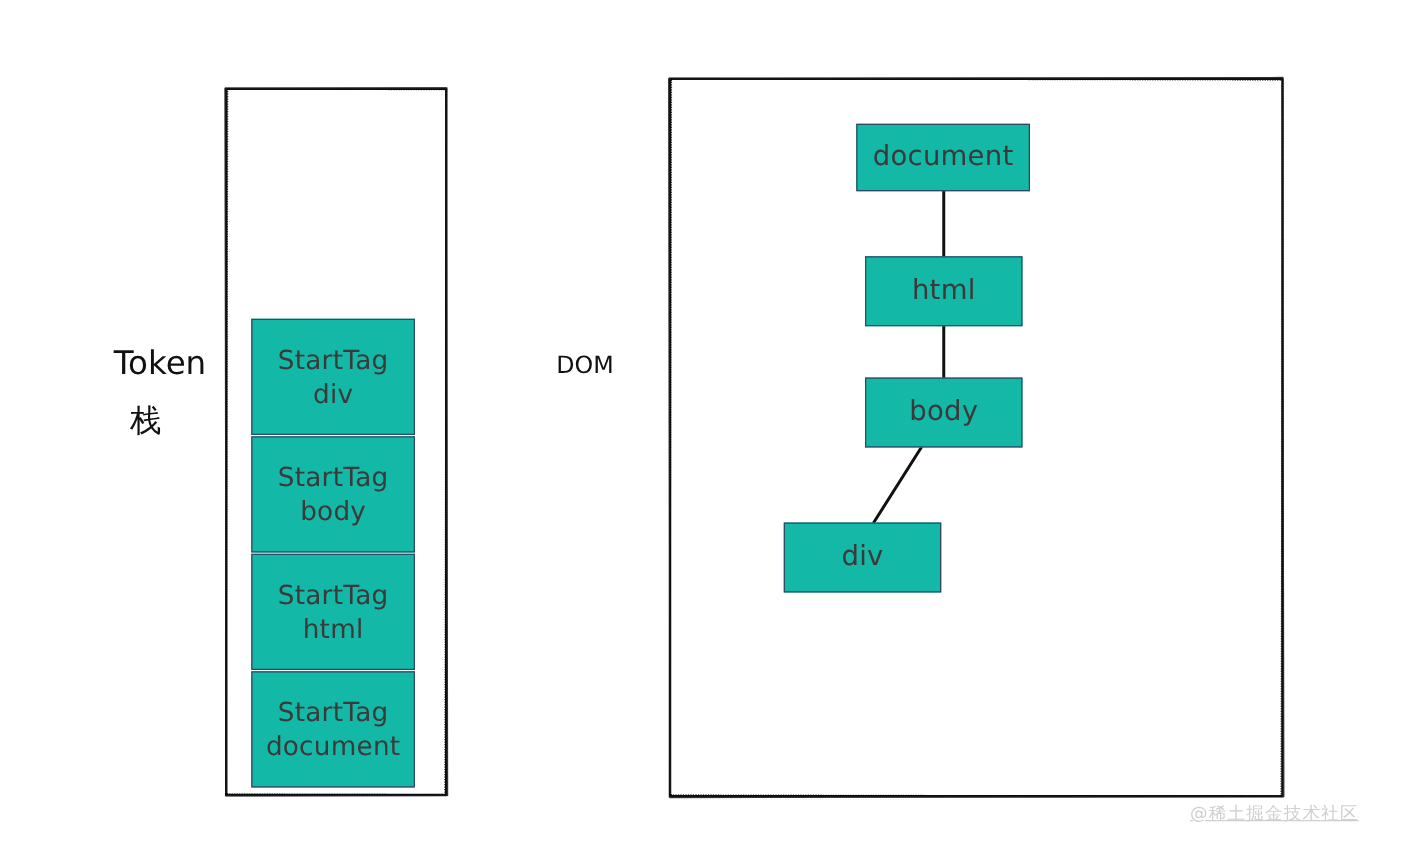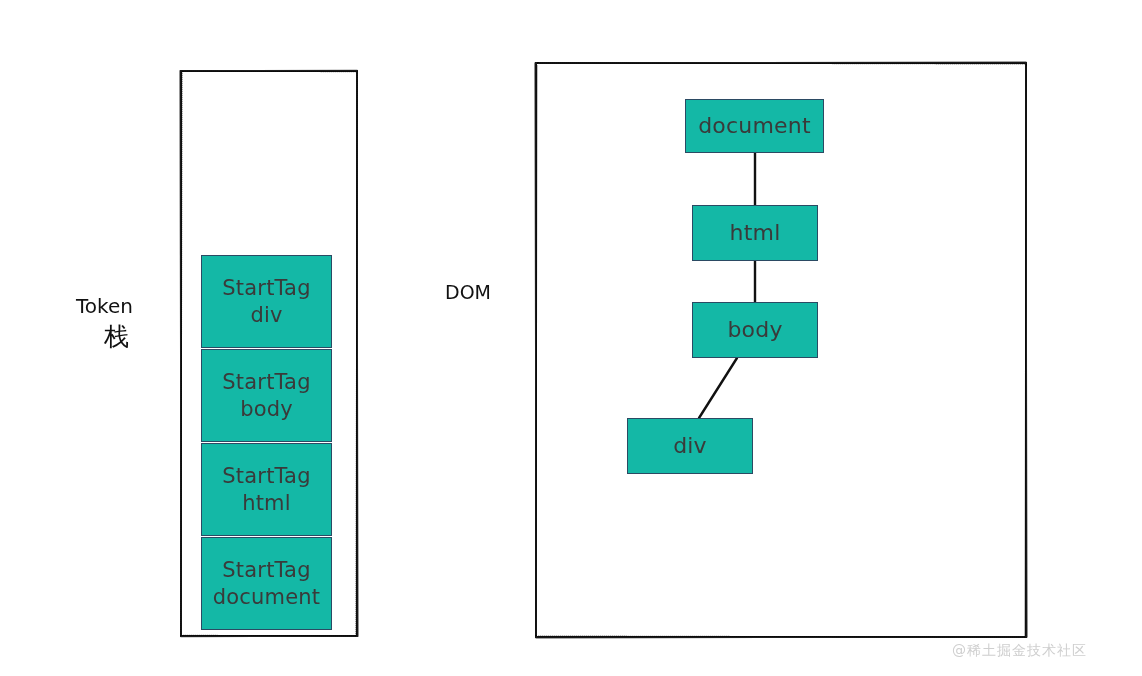--- a/index.html
+++ b/index.html
@@ -87,21 +87,21 @@
     pointer-events: none;
   }
 </style>
 </head>
 <body>
 
 <div id="canvas">
 
   <div class="frame" style="left:180px; top:70px; width:178px; height:567px;"></div>
 
-  <div class="label" style="left:76px; top:276px; font-size:20px;margin-top:18px;">Token</div>
+  <div class="label" style="left:91px; top:276px; font-size:26px;">Token</div>
   <div class="label" style="left:104px; top:320px; font-size:25px;">栈</div>
 
   <div class="node" style="left:201px; top:255px; width:131px; height:93px; font-size:21px;">
     <span class="ln">StartTag</span>
     <span class="ln">div</span>
   </div>
 
   <div class="node" style="left:201px; top:349px; width:131px; height:93px; font-size:21px;">
     <span class="ln">StartTag</span>
     <span class="ln">body</span>
@@ -128,15 +128,15 @@
   </svg>
 
   <div class="node" style="left:685px; top:99px; width:139px; height:54px; font-size:22px;">document</div>
 
   <div class="node" style="left:692px; top:205px; width:126px; height:56px; font-size:22px;">html</div>
 
   <div class="node" style="left:692px; top:302px; width:126px; height:56px; font-size:22px;">body</div>
 
   <div class="node" style="left:627px; top:418px; width:126px; height:56px; font-size:22px;">div</div>
 
-  <div class="watermark" style="left:952px; top:642px;">@稀土掘金技术社区</div>
+  <div class="watermark" style="left:952px; top:642px;text-decoration:underline;">@稀土掘金技术社区</div>
 
 </div>
 
 </body></html>

